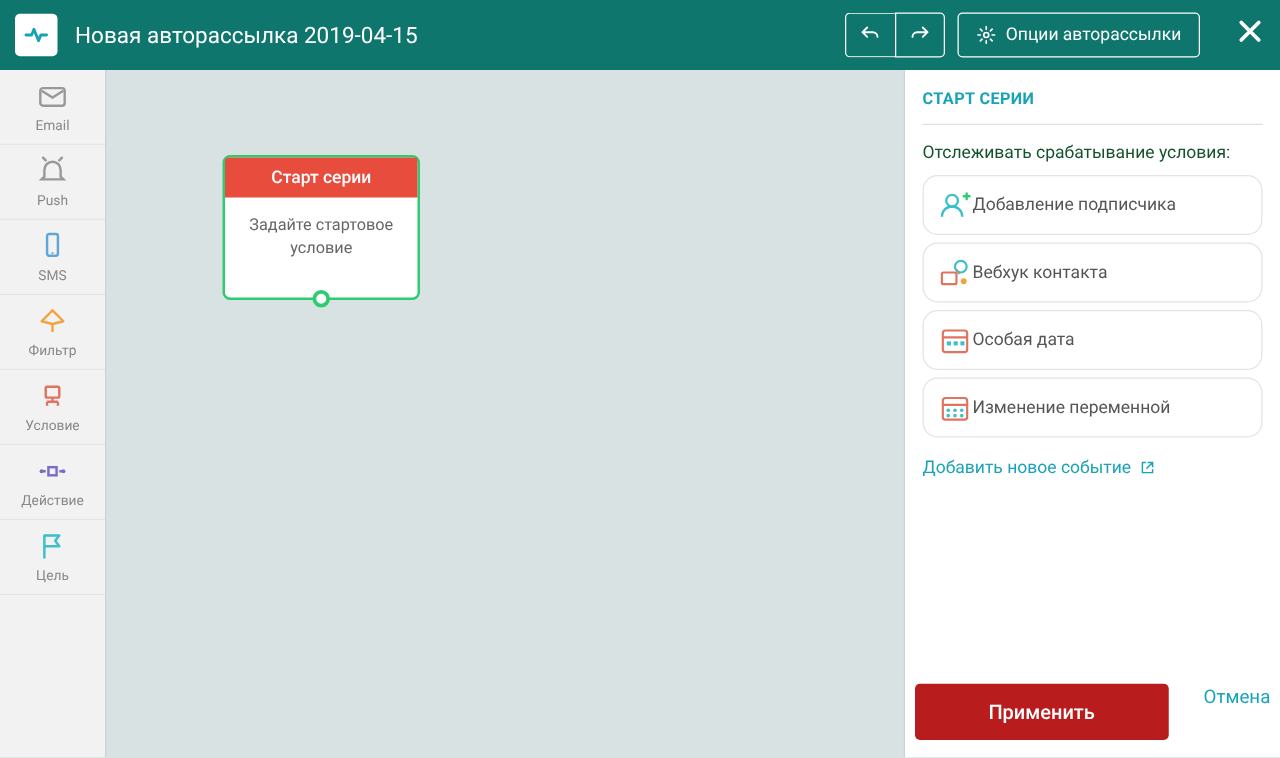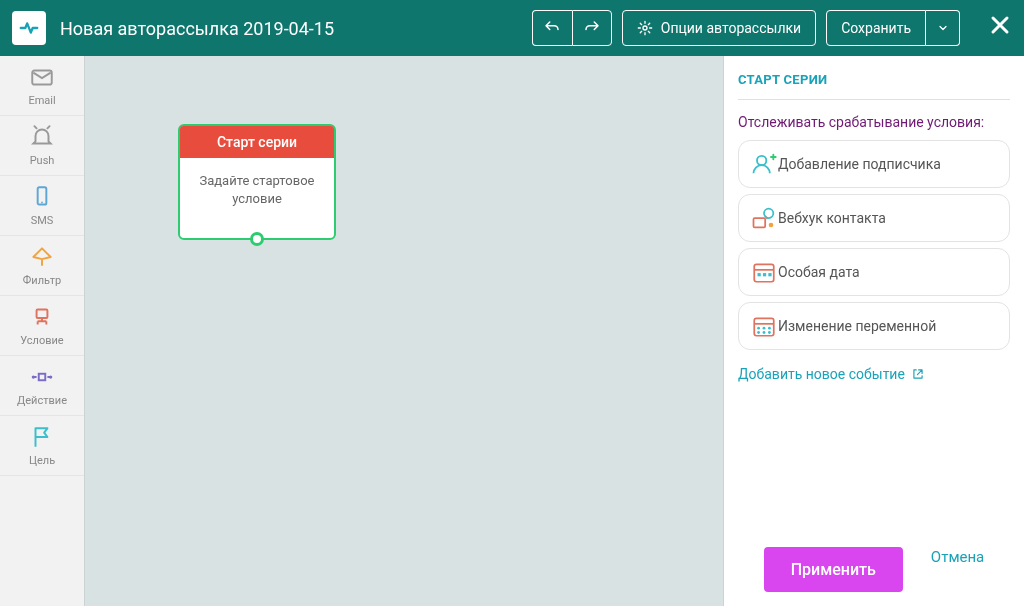--- a/index.html
+++ b/index.html
@@ -131,21 +131,21 @@
 .panel-title {
   color: #1aa3b8;
   font-size: 13px;
   font-weight: 700;
   letter-spacing: 0.3px;
   padding-bottom: 12px;
   border-bottom: 1px solid #e0e0e0;
 }
 .panel-label {
   font-size: 14px;
-  color: #701a75;
+  color: #14532d;
   margin: 14px 0 10px;
 }
 .trigger-list { display: flex; flex-direction: column; gap: 6px; }
 .trigger {
   display: flex;
   align-items: center;
   border: 1px solid #e3e3e3;
   border-radius: 12px;
   padding: 9px 11px;
   font-size: 14px;
@@ -163,25 +163,25 @@
   cursor: pointer;
 }
 .panel-footer {
   margin-top: auto;
   display: flex;
   align-items: center;
   justify-content: center;
   gap: 28px;
 }
 .apply-btn {
-  background: #d946ef;
+  background: #b91c1c;
   color: #fff;
   border: none;
   border-radius: 4px;
-  padding: 13px 27px;
+  padding: 13px 59px;
   font-size: 16px;
   font-weight: 500;
   cursor: pointer;
   margin-top: 25px;
 }
 .cancel-link { color: #1aa3b8; font-size: 15px; cursor: pointer; }
 </style>
 </head>
 <body>
 
@@ -208,30 +208,20 @@
           </svg>
       </button>
     </div>
     <button class="btn">
       <svg viewBox="0 0 24 24" width="16" height="16">
           <circle cx="12" cy="12" r="3" stroke="#fff" stroke-width="2" fill="none"></circle>
           <path d="M12 2 L12 5 M12 19 L12 22 M4.9 4.9 L7 7 M17 17 L19.1 19.1 M2 12 L5 12 M19 12 L22 12 M4.9 19.1 L7 17 M17 7 L19.1 4.9" stroke="#fff" stroke-width="2" stroke-linecap="round"></path>
         </svg>
       <span>Опции авторассылки</span>
     </button>
-    <div class="save-group">
-      <button class="btn">
-        <span>Сохранить</span>
-      </button>
-      <button class="icon-btn caret-btn">
-        <svg viewBox="0 0 24 24" width="12" height="12">
-            <path d="M6 9 L12 15 L18 9" stroke="#fff" stroke-width="2.5" fill="none" stroke-linecap="round" stroke-linejoin="round"></path>
-          </svg>
-      </button>
-    </div>
     <span class="close-btn">
       <svg viewBox="0 0 24 24" width="24" height="24">
           <path d="M5 5 L19 19 M19 5 L5 19" stroke="#fff" stroke-width="3" stroke-linecap="round"></path>
         </svg>
     </span>
   </div>
 </div>
 
 <div class="main">
 

